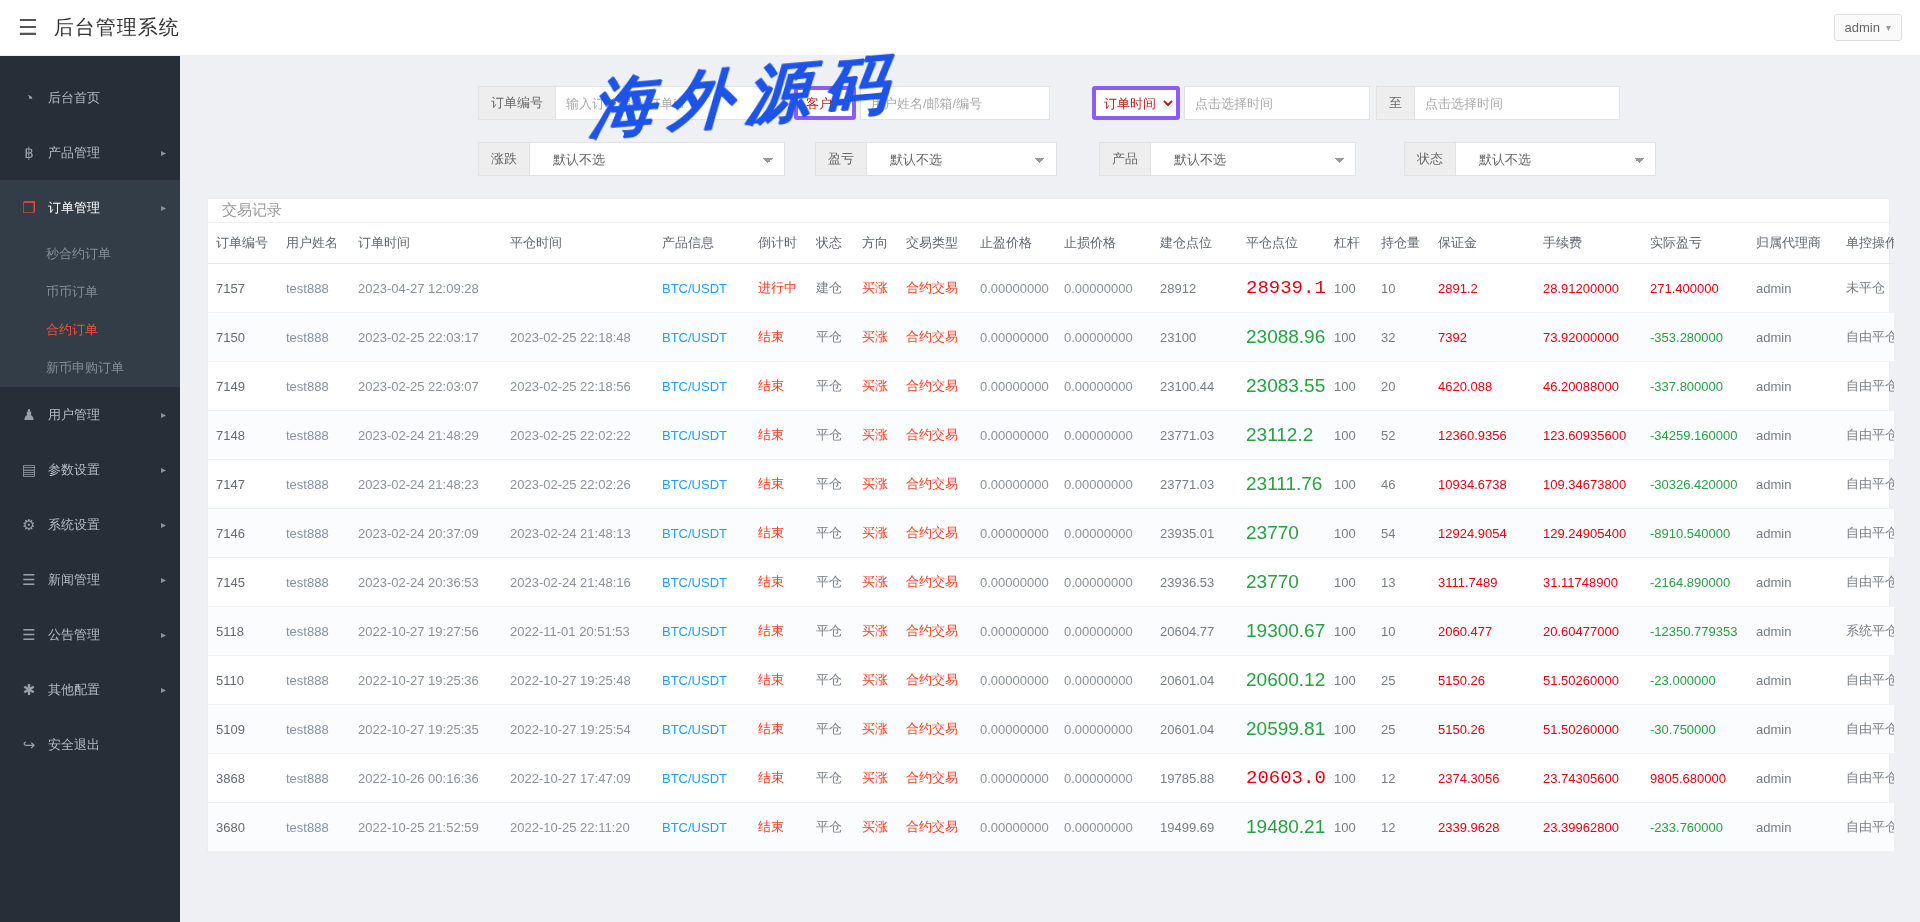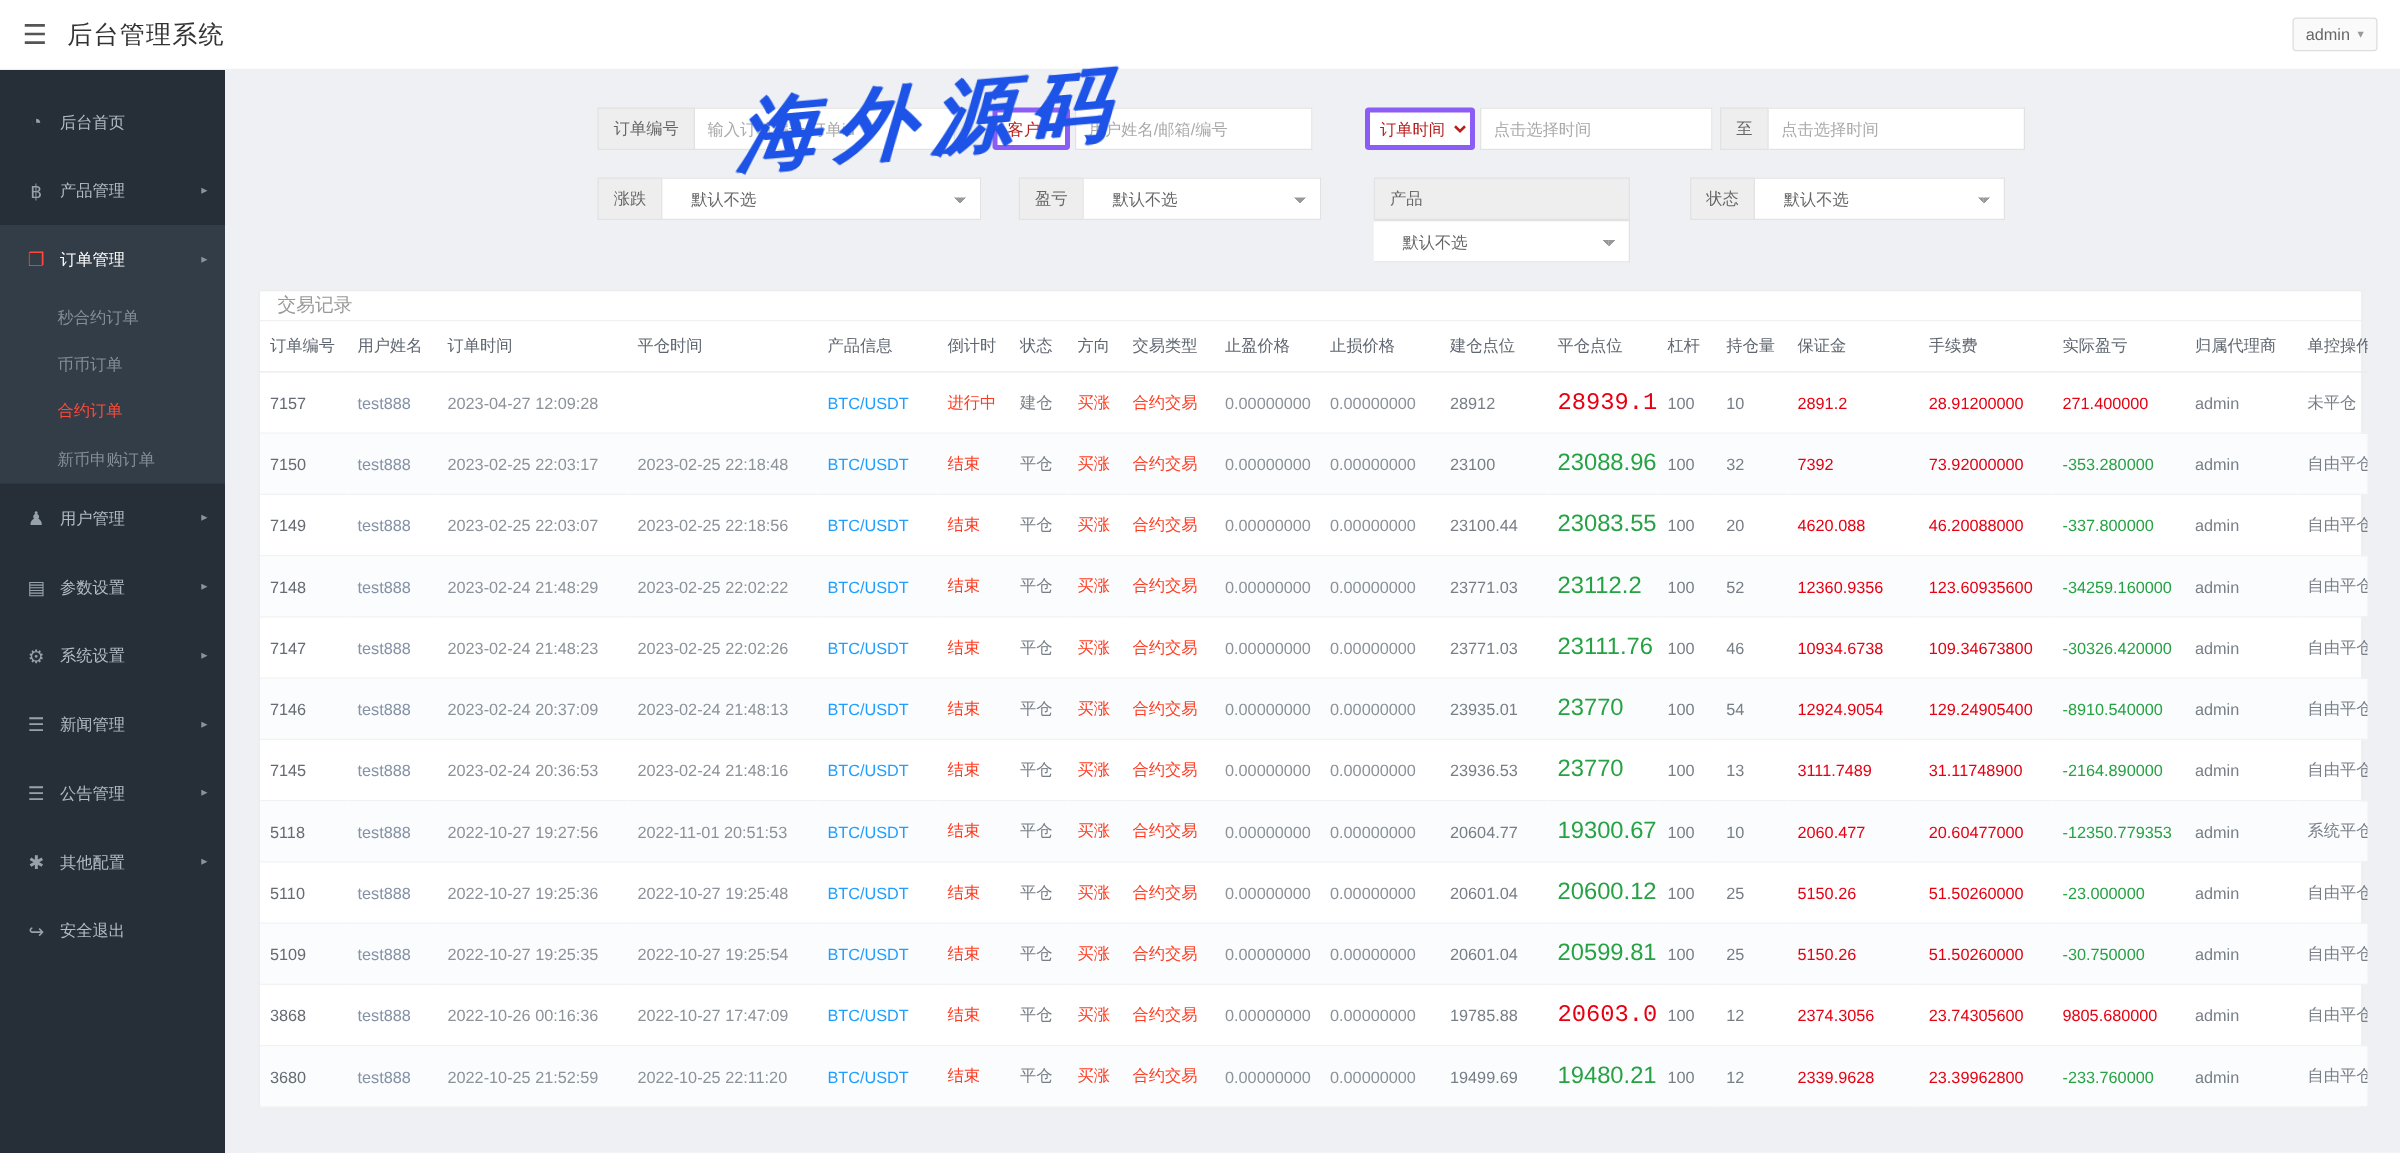--- a/index.html
+++ b/index.html
@@ -20,21 +20,21 @@
   .sidebar { position:fixed; top:56px; left:0; bottom:0; width:180px; background:#262f38; padding-top:14px; z-index:10; }
   .sb-item { height:55px; display:flex; align-items:center; padding:0 14px 0 20px;
     color:#b4bcc3; cursor:pointer; position:relative; }
   .sb-item .ico { width:18px; margin-right:10px; color:#97a1aa; font-size:15px; text-align:center; }
   .sb-item .arr { margin-left:auto; font-size:10px; color:#8a949c; }
   .sb-group.active { background:#323d47; }
   .sb-group.active > .sb-item { color:#fff; }
   .sb-group.active > .sb-item .ico { color:#ff4a3b; }
   .sb-sub { }
   .sb-sub .sb-subitem { height:38px; line-height:38px; padding-left:46px; color:#848e96; cursor:pointer; font-size:13px; }
-  .sb-sub .sb-subitem.active { color:var(--active_red,#ff4a3b);font-family:Liberation Mono, monospace; }
+  .sb-sub .sb-subitem.active { color:var(--active_red,#ff4a3b); }
 
   
   .main { margin-left:180px; padding-top:56px; }
   .filters { margin:30px 30px 0 298px; }
   .frow { display:flex; align-items:flex-start; margin-bottom:22px; }
   .fgroup { display:flex; margin-right:30px; }
   .flabel { background:#eee; border:1px solid #e2e2e2; height:34px; line-height:32px;
     padding:0 12px; color:#666; white-space:nowrap; }
   .ftext { height:34px; border:1px solid #e2e2e2; border-left:none; padding:0 10px; width:208px;
     font-size:13px; color:#666; outline:none; background:#fff; }
@@ -197,21 +197,21 @@
         <select class="fsel w255">
           <option>默认不选</option>
         </select>
       </div>
       <div class="fgroup">
         <span class="flabel">盈亏</span>
         <select class="fsel w190">
           <option>默认不选</option>
         </select>
       </div>
-      <div class="fgroup" style="margin-left:12px;flex-direction:column;">
+      <div class="fgroup" style="margin-left:12px;">
         <span class="flabel">产品</span>
         <select class="fsel w195">
           <option>默认不选</option>
         </select>
       </div>
       <div class="fgroup" style="margin-left:18px;">
         <span class="flabel">状态</span>
         <select class="fsel w200">
           <option>默认不选</option>
         </select>

